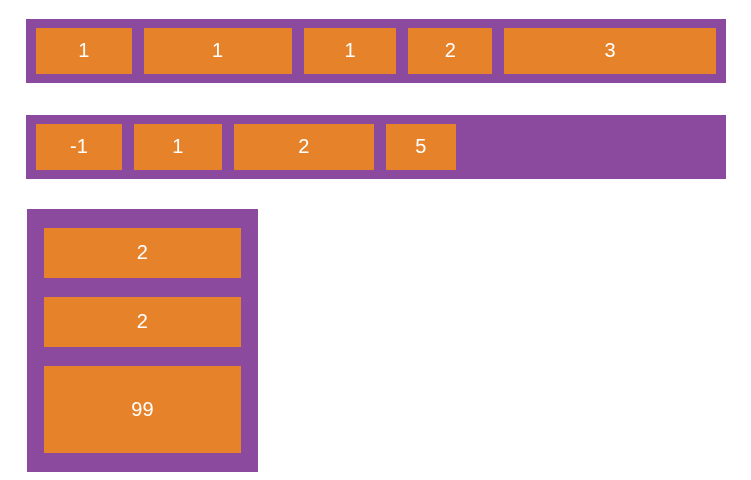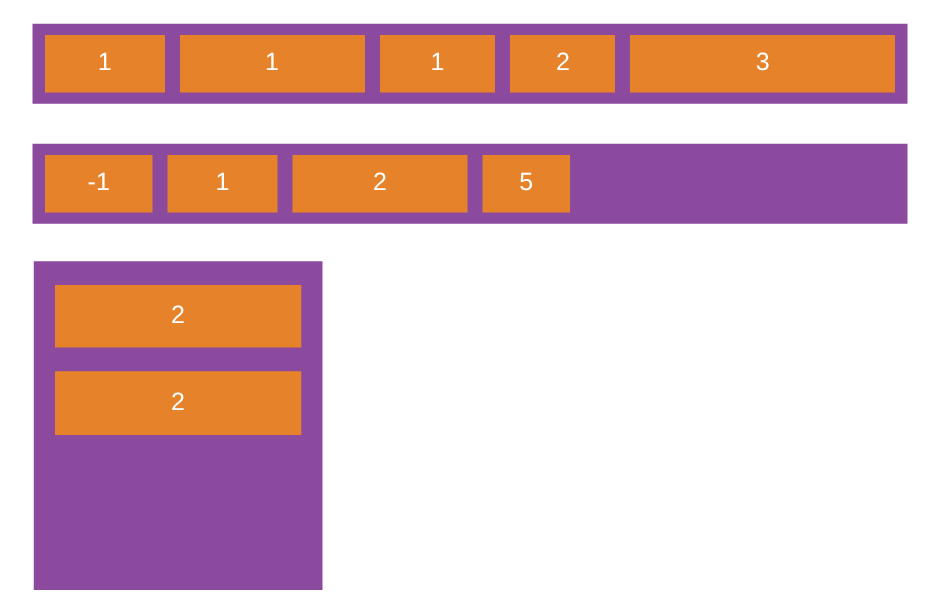--- a/index.html
+++ b/index.html
@@ -157,15 +157,18 @@
   <div class="container column" id="container-column-3" style="background: rgb(139, 74, 158);">
 
     <div class="cell" style="height: 50px; background-color: rgb(229, 130, 42); color: rgb(255, 255, 255);">
       <span class="cell-label">2</span>
     </div>
 
     <div class="cell" style="height: 51px; background-color: rgb(229, 130, 42); color: rgb(255, 255, 255);">
       <span class="cell-label">2</span>
     </div>
 
+    <div class="cell" style="height: 87px; background-color: rgb(229, 130, 42); color: rgb(255, 255, 255);">
+      <span class="cell-label">99</span>
+    </div>
   </div>
 
 </div>
 
 </body></html>

